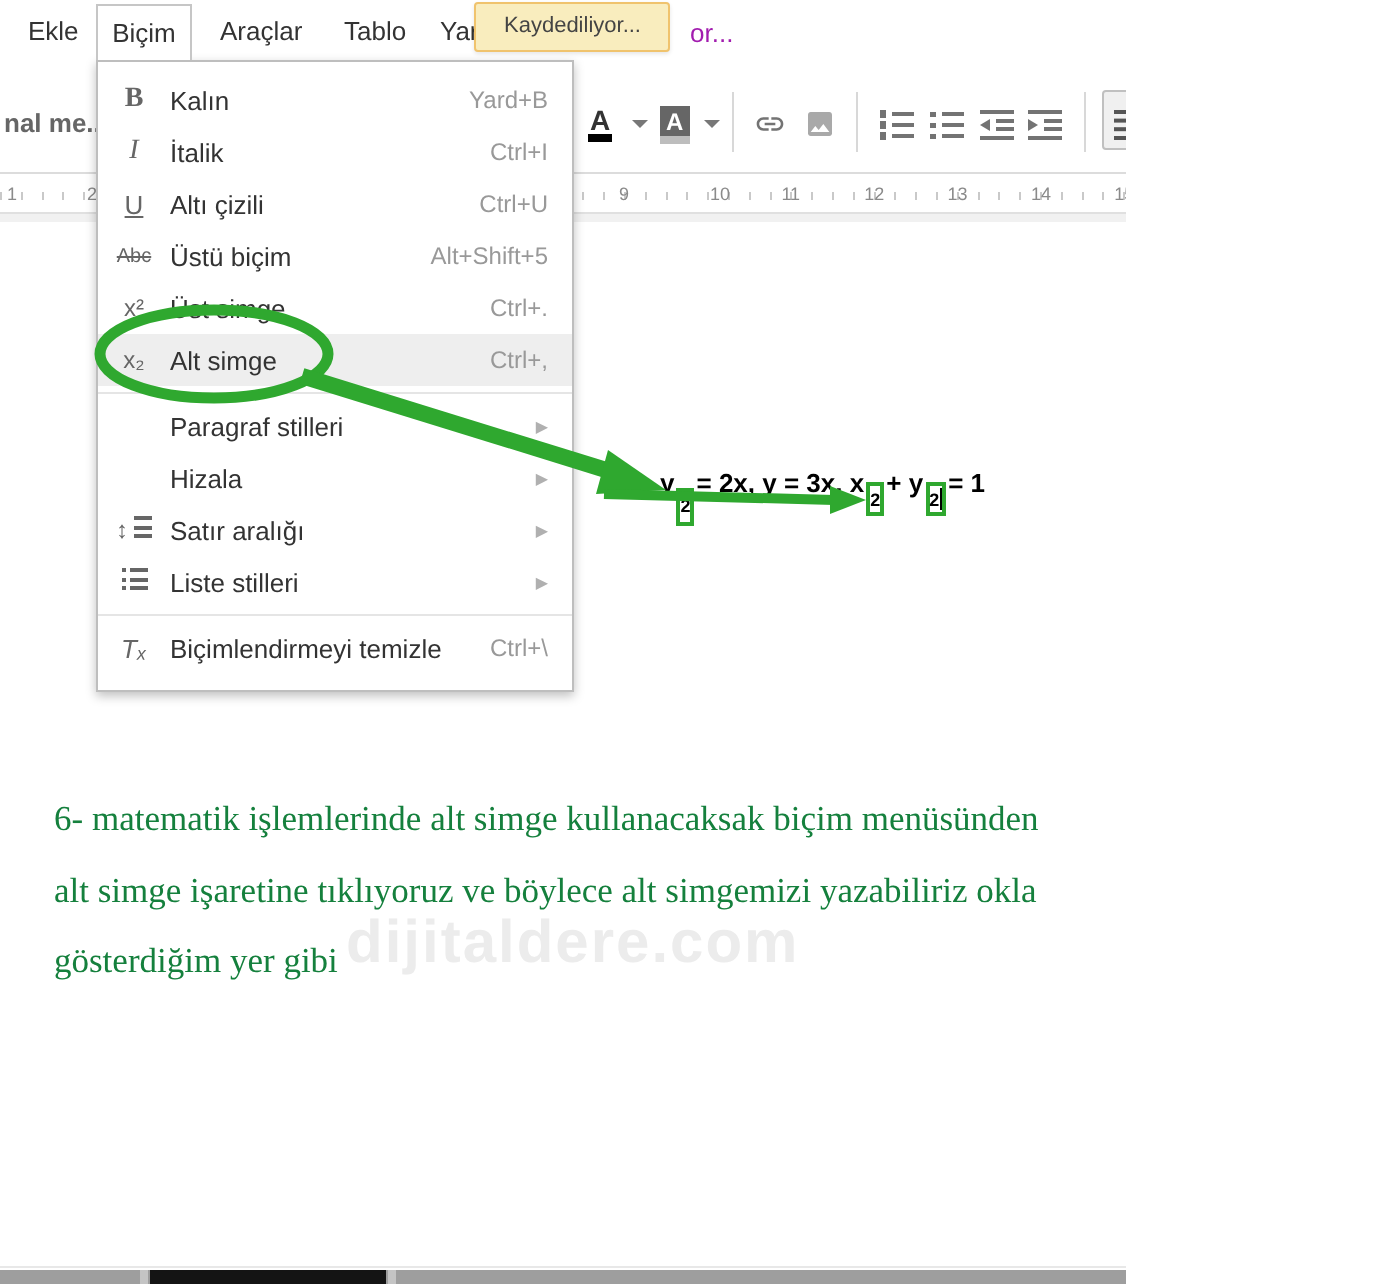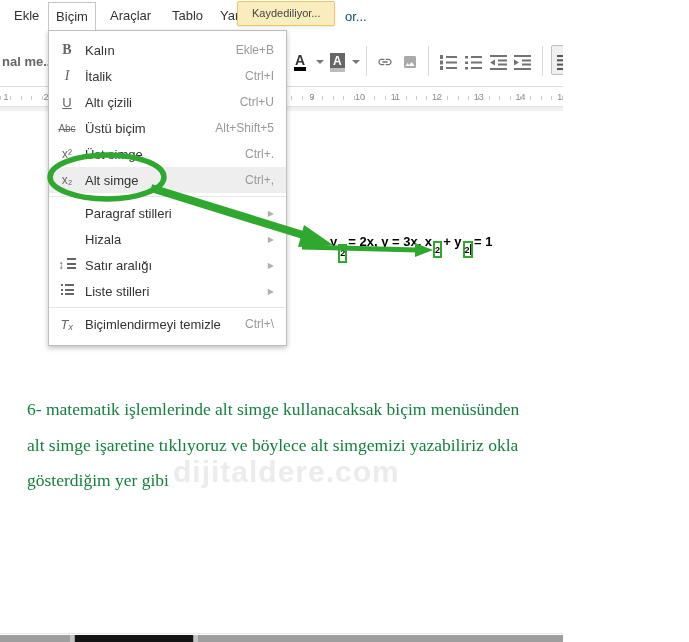--- a/index.html
+++ b/index.html
@@ -9,21 +9,21 @@
 
   
   .menubar { position:absolute; left:0; top:0; width:689px; height:30px; background:#fff; }
   .menu-label { position:absolute; top:8px; font-size:13px; color:#333; cursor:default; }
   .menu-tab-open { position:absolute; left:48px; top:2px; width:48px; height:28px; background:#fff;
                    border:1px solid #c6c6c6; border-bottom:none; z-index:21; text-align:center;
                    font-size:13px; color:#333; padding-top:6px; }
   .saving-badge { position:absolute; left:237px; top:1px; z-index:30; background:#f9edbe;
                   border:1px solid #f0c36d; border-radius:2px; padding:5px 14px 6px;
                   font-size:11px; color:#444; box-shadow:0 1px 2px rgba(0,0,0,.1); }
-  .overflow-text { position:absolute; left:345px; top:9px; font-size:13px; color:#0c4a6e; }
+  .overflow-text { position:absolute; left:345px; top:9px; font-size:13px; color:#a21caf; }
   .btn-gray-sliver { position:absolute; left:598px; top:-6px; width:70px; height:15px;
                      background:#f3f3f3; border:1px solid #c8c8c8; border-radius:2px; }
   .btn-blue-sliver { position:absolute; left:683px; top:0; width:6px; height:12px; background:#4d90fe; }
 
   
   .toolbar { position:absolute; left:0; top:30px; width:689px; height:57px; background:#fff;
              border-bottom:1px solid #dcdcdc; }
   .styles-chip { position:absolute; left:2px; top:24px; font-size:13px; color:#666; font-weight:bold; }
   .tb { position:absolute; top:21px; height:22px; display:flex; align-items:center; color:#737373; }
   .tb-sep { position:absolute; top:16px; width:1px; height:30px; background:#d8d8d8; }
@@ -283,21 +283,21 @@
   <div class="paragraph">
     <div>6- matematik işlemlerinde alt simge kullanacaksak biçim menüsünden</div>
     <div>alt simge işaretine tıklıyoruz ve böylece alt simgemizi yazabiliriz okla</div>
     <div>gösterdiğim yer gibi</div>
   </div>
 
   <div class="menu-panel">
     <div class="mrow">
       <span class="micon icon-bold">B</span>
       <span class="mlabel">Kalın</span>
-      <span class="mshortcut">Ekle+B</span>
+      <span class="mshortcut">Yard+B</span>
     </div>
     <div class="mrow">
       <span class="micon icon-italic">I</span>
       <span class="mlabel">İtalik</span>
       <span class="mshortcut">Ctrl+I</span>
     </div>
     <div class="mrow">
       <span class="micon icon-underline">U</span>
       <span class="mlabel">Altı çizili</span>
       <span class="mshortcut">Ctrl+U</span>

